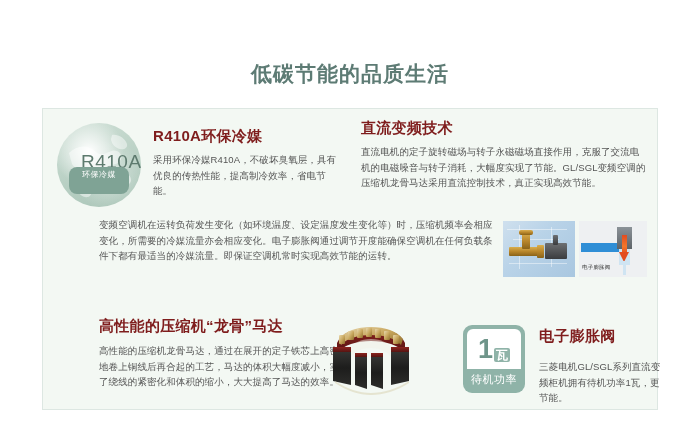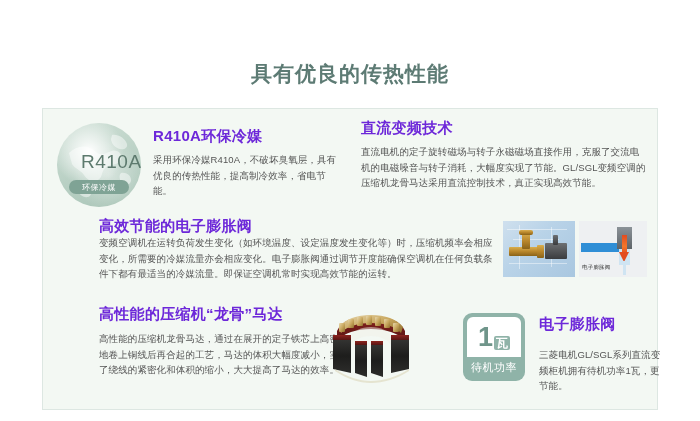--- a/index.html
+++ b/index.html
@@ -35,21 +35,21 @@
     top: 108px;
     width: 616px;
     height: 302px;
     background: #f3f8f3;
     border: 1px solid #dde7e2;
     box-sizing: border-box;
   }
 
   
   .sec-head {
-    color: #6d28d9;
+    color: #7f1d1d;
     font-size: 15px;
     font-weight: bold;
     line-height: 1.2;
     letter-spacing: 0.3px;
   }
   .sec-body {
     color: #555555;
     font-size: 9.5px;
     line-height: 1.65;
     letter-spacing: 0.1px;
@@ -91,21 +91,21 @@
     color: #5d7a6e;
     letter-spacing: 0.5px;
     font-family: "Liberation Sans", "DejaVu Sans", sans-serif;
     margin-left: 24px;
   }
   .r410-badge .r410-pill {
     position: absolute;
     left: 12px;
     right: 12px;
     bottom: 13px;
-    height: 14px;
+    height: 27px;
     line-height: 15px;
     border-radius: 8px;
     background: #7fa395;
     color: #ffffff;
     font-size: 8px;
     text-align: center;
     letter-spacing: 0.5px;
   }
   .row1-left .txt {
     position: absolute;
@@ -207,21 +207,21 @@
     bottom: 6px;
     font-size: 5.5px;
     color: #333333;
     letter-spacing: 0.2px;
   }
 
   
   .row3 {
     position: absolute;
     left: 14px;
-    top: 196px;
+    top: 208px;
     width: 590px;
     height: 95px;
   }
   .row3 .txt {
     position: absolute;
     left: 42px;
     top: 0;
     width: 250px;
   }
   .row3 .sec-body { margin-top: 8px; }
@@ -285,21 +285,21 @@
     position: absolute;
     left: 482px;
     top: 10px;
     width: 125px;
   }
   .row3-right .sec-body { margin-top: 14px; }
 </style>
 </head>
 <body>
 
-<div class="page-title">具有优良的传热性能</div>
+<div class="page-title">低碳节能的品质生活</div>
 
 <div class="panel">
 
   <div class="row1-left">
 
     <div class="r410-badge">
       <svg class="globe" viewBox="0 0 84 84">
         <g fill="#ffffff" opacity="0.85">
           <path d="M12 30 C18 24, 26 22, 33 25 C38 27, 40 32, 46 31 C52 30, 55 26, 60 28 C64 30, 66 34, 63 38
                    C59 43, 52 41, 48 45 C44 49, 46 54, 41 57 C36 60, 30 57, 27 52 C24 47, 18 46, 15 41 Z"></path>
@@ -318,21 +318,20 @@
     </div>
   </div>
 
   <div class="row1-right">
     <div class="sec-head">直流变频技术</div>
     <div class="sec-body">直流电机的定子旋转磁场与转子永磁磁场直接作用，克服了交流电机的电磁噪音与转子消耗，大幅度实现了节能。GL/SGL变频空调的压缩机龙骨马达采用直流控制技术，真正实现高效节能。</div>
   </div>
 
   <div class="row2">
     <div class="txt">
-      <div class="sec-head">高效节能的电子膨胀阀</div>
       <div class="sec-body">变频空调机在运转负荷发生变化（如环境温度、设定温度发生变化等）时，压缩机频率会相应变化，所需要的冷媒流量亦会相应变化。电子膨胀阀通过调节开度能确保空调机在任何负载条件下都有最适当的冷媒流量。即保证空调机常时实现高效节能的运转。</div>
     </div>
 
     <div class="imgs">
 
       <div class="photo-valve">
         <div class="bp-line" style="left:4px;top:8px;width:60px;height:1px;"></div>
         <div class="bp-line" style="left:10px;top:18px;width:46px;height:1px;"></div>
         <div class="bp-line" style="left:16px;top:4px;width:1px;height:44px;"></div>
         <div class="bp-line" style="left:48px;top:6px;width:1px;height:40px;"></div>

